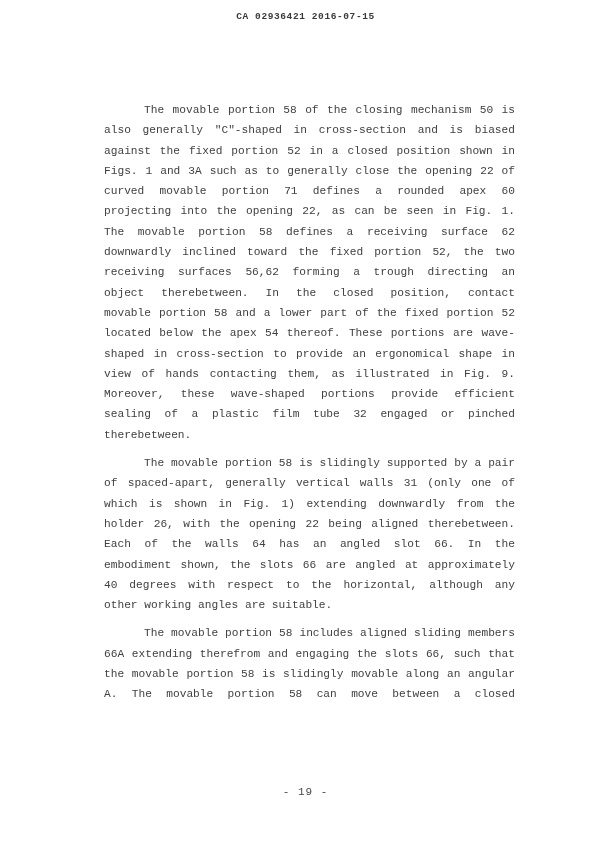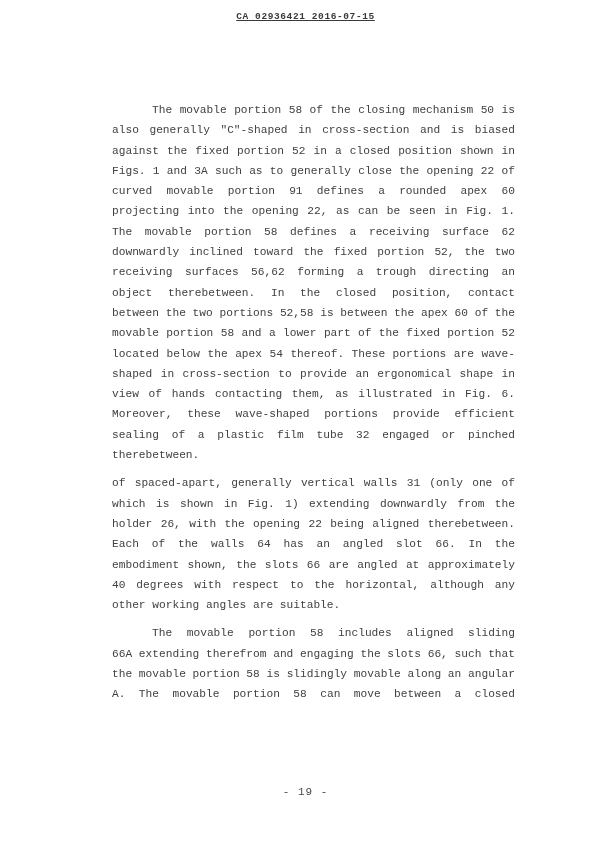--- a/index.html
+++ b/index.html
@@ -15,31 +15,30 @@
   .doc-header {
     position: absolute;
     top: 11px;
     left: 0;
     width: 100%;
     text-align: center;
     font-size: 9.5px;
     font-weight: bold;
     letter-spacing: 0.6px;
     color: #3a3a3a;
-    text-decoration: underline;
   }
   .doc-body {
     position: absolute;
     top: 100px;
     left: 96px;
     width: 419px;
     font-size: 11.2px;
     line-height: 20.3px;
   }
-  .para { margin: 0 0 8px 16px; }
+  .para { margin: 0 0 8px 8px; }
   .line {
     text-align: justify;
     text-align-last: justify;
     white-space: normal;
     overflow: hidden;
     height: 20.3px;
   }
   .line.first { text-indent: 40px; }
   .line.last-left { text-align-last: left; }
   .doc-footer {
@@ -58,36 +57,36 @@
 
 <div class="page">
   <div class="doc-header">CA 02936421 2016-07-15</div>
 
   <div class="doc-body" id="doc-body">
       <div class="para">
         <div class="line first">The movable portion 58 of the closing mechanism 50 is</div>
         <div class="line">also generally "C"-shaped in cross-section and is biased</div>
         <div class="line">against the fixed portion 52 in a closed position shown in</div>
         <div class="line">Figs. 1 and 3A such as to generally close the opening 22 of</div>
-        <div class="line">curved movable portion 91 defines a rounded apex 60</div>
+        <div class="line">curved movable portion 71 defines a rounded apex 60</div>
         <div class="line">projecting into the opening 22, as can be seen in Fig. 1.</div>
         <div class="line">The movable portion 58 defines a receiving surface 62</div>
         <div class="line">downwardly inclined toward the fixed portion 52, the two</div>
         <div class="line">receiving surfaces 56,62 forming a trough directing an</div>
         <div class="line">object therebetween.  In the closed position, contact</div>
-        <div class="line">between the two portions 52,58 is between the apex 60 of the</div>
         <div class="line">movable portion 58 and a lower part of the fixed portion 52</div>
         <div class="line">located below the apex 54 thereof.  These portions are wave-</div>
         <div class="line">shaped in cross-section to provide an ergonomical shape in</div>
-        <div class="line">view of hands contacting them, as illustrated in Fig. 6.</div>
+        <div class="line">view of hands contacting them, as illustrated in Fig. 9.</div>
         <div class="line">Moreover, these wave-shaped portions provide efficient</div>
         <div class="line">sealing of a plastic film tube 32 engaged or pinched</div>
         <div class="line last-left">therebetween.</div>
       </div>
       <div class="para">
+        <div class="line first">The movable portion 58 is slidingly supported by a pair</div>
         <div class="line">of spaced-apart, generally vertical walls 31 (only one of</div>
         <div class="line">which is shown in Fig. 1) extending downwardly from the</div>
         <div class="line">holder 26, with the opening 22 being aligned therebetween.</div>
         <div class="line">Each of the walls 64 has an angled slot 66.  In the</div>
         <div class="line">embodiment shown, the slots 66 are angled at approximately</div>
         <div class="line">40 degrees with respect to the horizontal, although any</div>
         <div class="line last-left">other working angles are suitable.</div>
       </div>
       <div class="para">
         <div class="line first">The movable portion 58 includes aligned sliding members</div>

